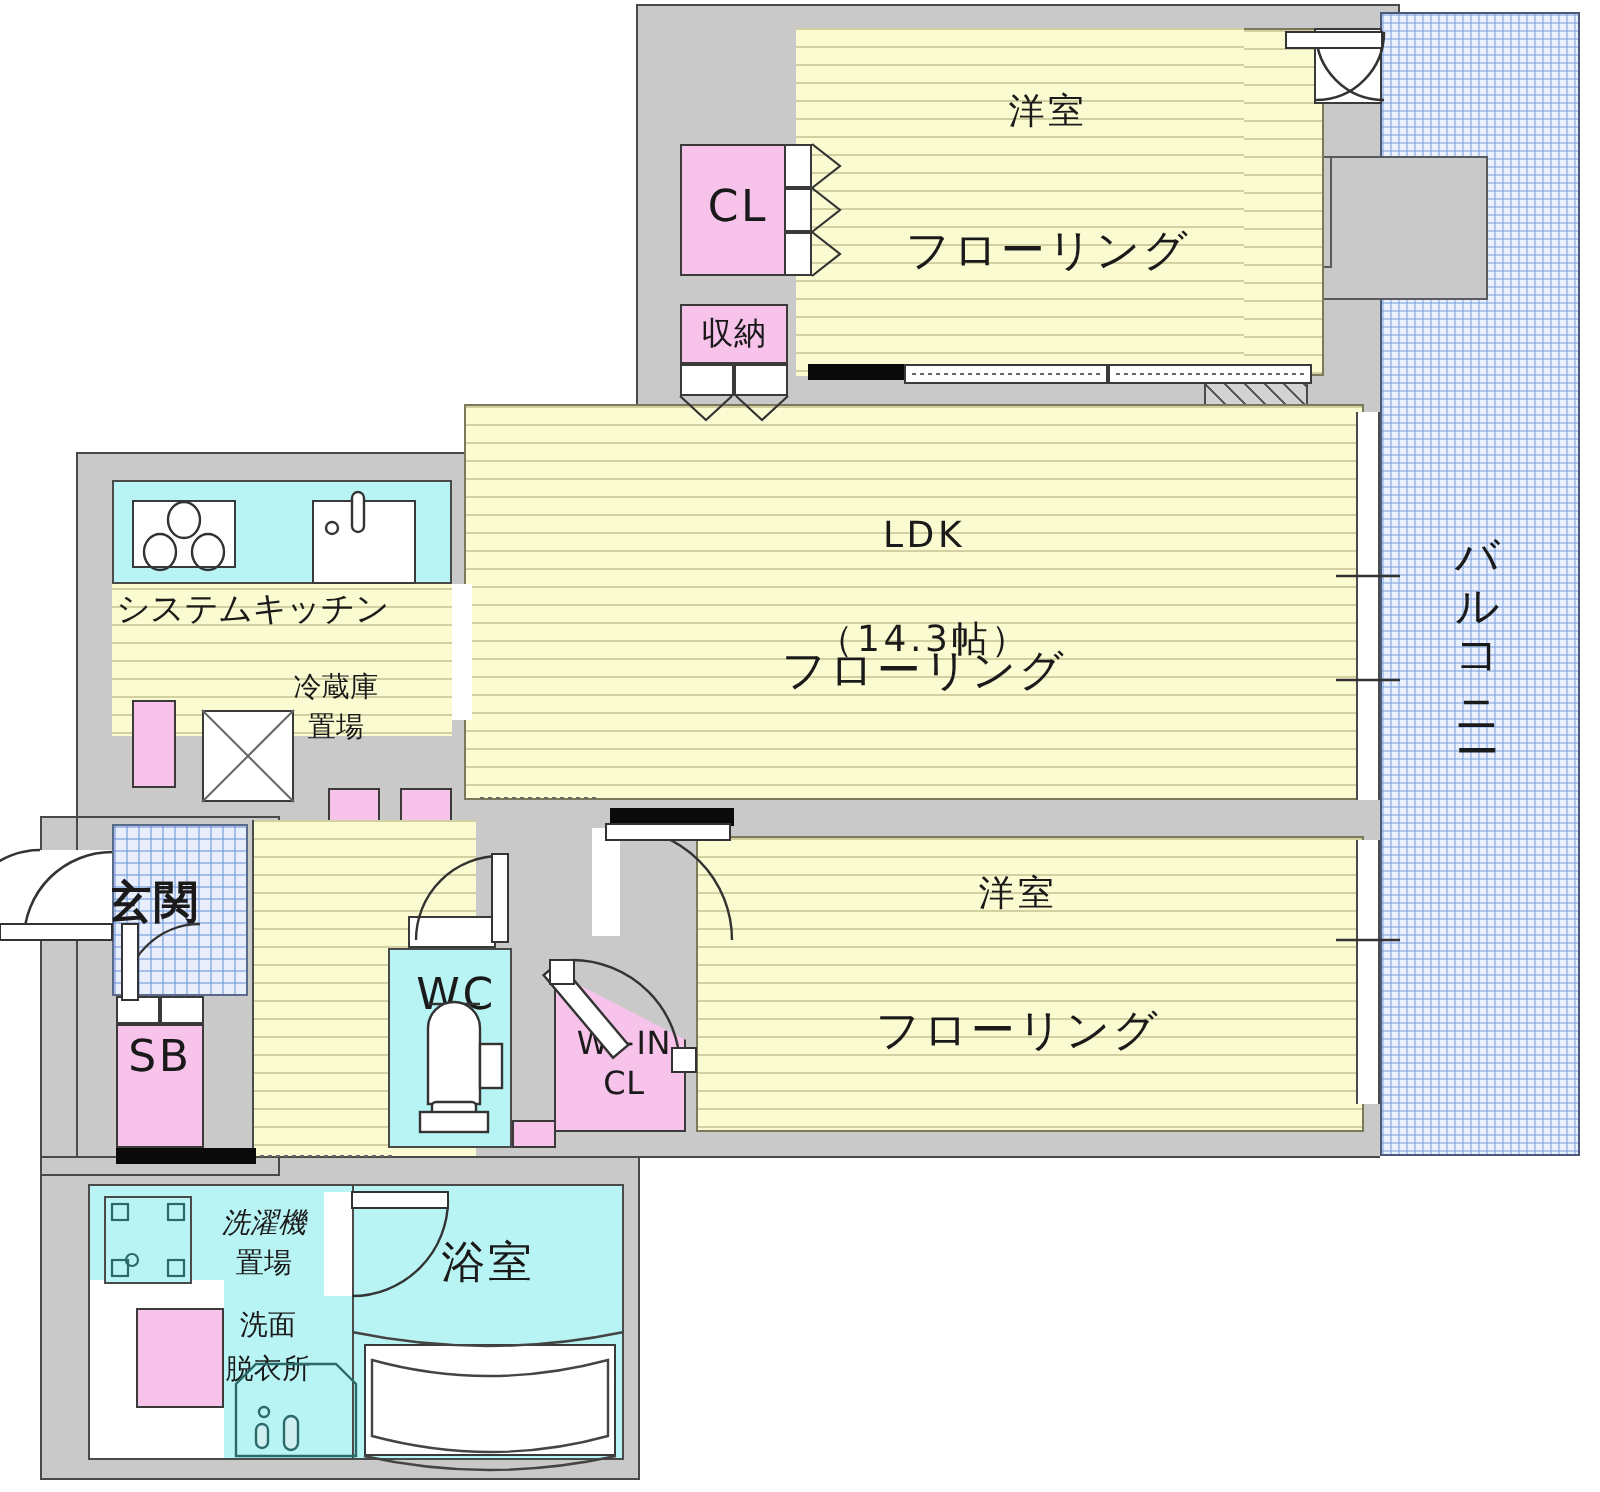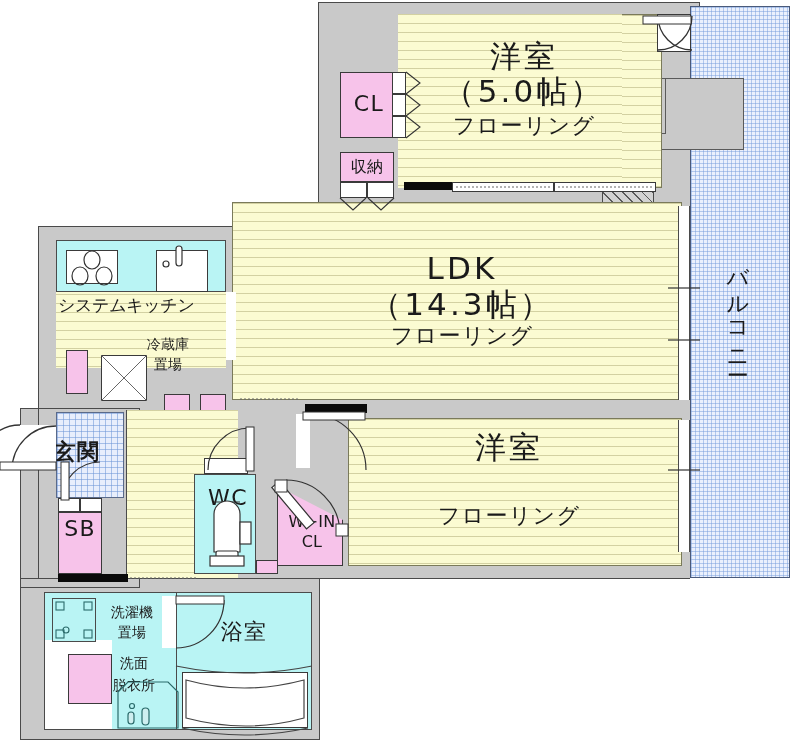--- a/index.html
+++ b/index.html
@@ -49,21 +49,21 @@
       #5a5a5a 0 1px, rgba(0,0,0,0) 1px 7px);
     border:1px solid #4a4a4a;
   }
   .outline{border:1px solid #4a4a4a;}
   .thinline{background:#4a4a4a;}
 
   
   .lbl{position:absolute;color:#1a1a1a;white-space:nowrap;letter-spacing:.04em;
        font-family:"DejaVu Sans","Liberation Sans",sans-serif;line-height:1.15;}
   .lbl-c{transform:translate(-50%,-50%);text-align:center;}
-  .big{font-size:31px;letter-spacing:.10em;}
+  .big{font-size:18px;letter-spacing:.10em;}
   .mid{font-size:22px;letter-spacing:.06em;}
   .sml{font-size:16px;letter-spacing:.02em;}
   .xsml{font-size:14px;letter-spacing:.01em;}
   .vert{writing-mode:vertical-rl;text-orientation:upright;letter-spacing:.12em;}
 
   svg{position:absolute;left:0;top:0;pointer-events:none;}
 </style>
 </head>
 <body>
 
@@ -87,39 +87,38 @@
   <div class="lbl vert mid lbl-c" style="left:738px;top:310px;">バルコニー</div>
 
   <div class="abs wall" style="left:660px;top:78px;width:84px;height:72px;"></div>
   <div class="abs wall" style="left:620px;top:78px;width:46px;height:56px;"></div>
   <div class="abs hatch" style="left:622px;top:152px;width:30px;height:52px;"></div>
   <div class="abs hatch" style="left:602px;top:186px;width:52px;height:18px;"></div>
 
   <div class="abs floor" style="left:398px;top:14px;width:264px;height:174px;"></div>
   <div class="abs floor-nb" style="left:398px;top:14px;width:224px;height:174px;"></div>
   <div class="lbl big lbl-c" style="left:524px;top:57px;">洋室</div>
-  <div class="lbl big lbl-c" style="left:524px;top:92px;">（5.0帖）</div>
   <div class="lbl mid lbl-c" style="left:524px;top:126px;">フローリング</div>
 
   <div class="abs white" style="left:657px;top:14px;width:34px;height:38px;"></div>
 
   <div class="abs pink" style="left:340px;top:72px;width:58px;height:66px;"></div>
   <div class="lbl mid lbl-c" style="left:369px;top:104px;">CL</div>
   <div class="abs white" style="left:392px;top:72px;width:14px;height:22px;"></div>
   <div class="abs white" style="left:392px;top:94px;width:14px;height:22px;"></div>
   <div class="abs white" style="left:392px;top:116px;width:14px;height:22px;"></div>
 
   <div class="abs pink" style="left:340px;top:152px;width:54px;height:30px;"></div>
   <div class="lbl sml lbl-c" style="left:367px;top:167px;">収納</div>
   <div class="abs white" style="left:340px;top:182px;width:27px;height:16px;"></div>
   <div class="abs white" style="left:367px;top:182px;width:27px;height:16px;"></div>
 
   <div class="abs floor" style="left:232px;top:202px;width:450px;height:198px;"></div>
   <div class="lbl big lbl-c" style="left:462px;top:269px;">LDK</div>
-  <div class="lbl big lbl-c" style="left:462px;top:305px;text-align:right;">（14.3帖）</div>
+  <div class="lbl big lbl-c" style="left:462px;top:321px;text-align:right;">（14.3帖）</div>
   <div class="lbl mid lbl-c" style="left:462px;top:336px;">フローリング</div>
 
   <div class="abs black" style="left:404px;top:182px;width:48px;height:8px;"></div>
   <div class="abs white" style="left:452px;top:182px;width:102px;height:10px;"></div>
   <div class="abs white" style="left:554px;top:182px;width:102px;height:10px;"></div>
 
   <div class="abs white-nb" style="left:678px;top:206px;width:12px;height:194px;"></div>
   <div class="abs thinline" style="left:678px;top:206px;width:1px;height:194px;"></div>
   <div class="abs thinline" style="left:689px;top:206px;width:1px;height:194px;"></div>
 
@@ -168,21 +167,21 @@
   <div class="abs thinline" style="left:689px;top:420px;width:1px;height:132px;"></div>
 
   <div class="abs black" style="left:305px;top:404px;width:62px;height:9px;"></div>
   <div class="abs white-nb" style="left:296px;top:414px;width:14px;height:54px;"></div>
 
   <div class="abs cyan" style="left:44px;top:592px;width:150px;height:138px;"></div>
   <div class="abs cyan-nb" style="left:112px;top:640px;width:82px;height:90px;"></div>
   <div class="abs white-nb" style="left:44px;top:640px;width:68px;height:90px;"></div>
   <div class="abs outline" style="left:44px;top:592px;width:150px;height:138px;"></div>
   <div class="abs cyan" style="left:52px;top:598px;width:44px;height:44px;"></div>
-  <div class="lbl xsml lbl-c" style="left:132px;top:612px;">洗濯機</div>
+  <div class="lbl xsml lbl-c" style="left:132px;top:612px;font-style:italic;">洗濯機</div>
   <div class="lbl xsml lbl-c" style="left:132px;top:632px;">置場</div>
   <div class="lbl xsml lbl-c" style="left:134px;top:663px;">洗面</div>
   <div class="lbl xsml lbl-c" style="left:134px;top:685px;text-align:right;">脱衣所</div>
   <div class="abs pink" style="left:68px;top:654px;width:44px;height:50px;"></div>
 
   <div class="abs cyan" style="left:176px;top:592px;width:136px;height:138px;"></div>
   <div class="lbl mid lbl-c" style="left:244px;top:632px;">浴室</div>
   <div class="abs white" style="left:182px;top:672px;width:126px;height:56px;"></div>
   <div class="abs white-nb" style="left:162px;top:596px;width:14px;height:52px;"></div>
 

